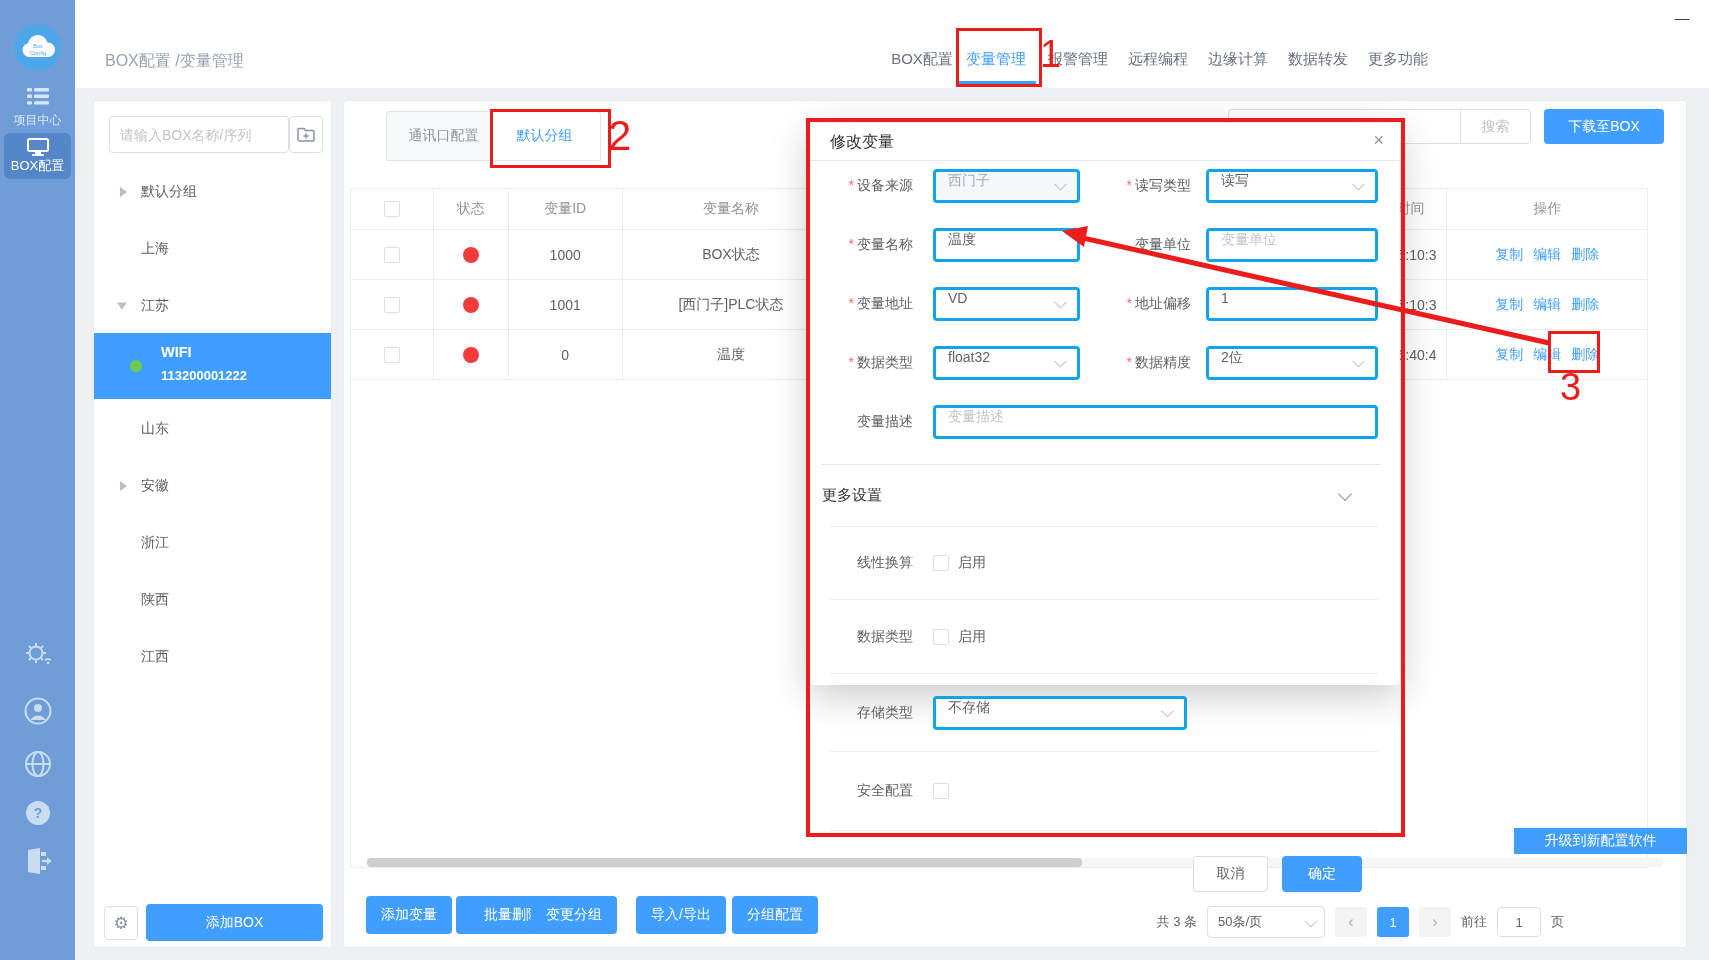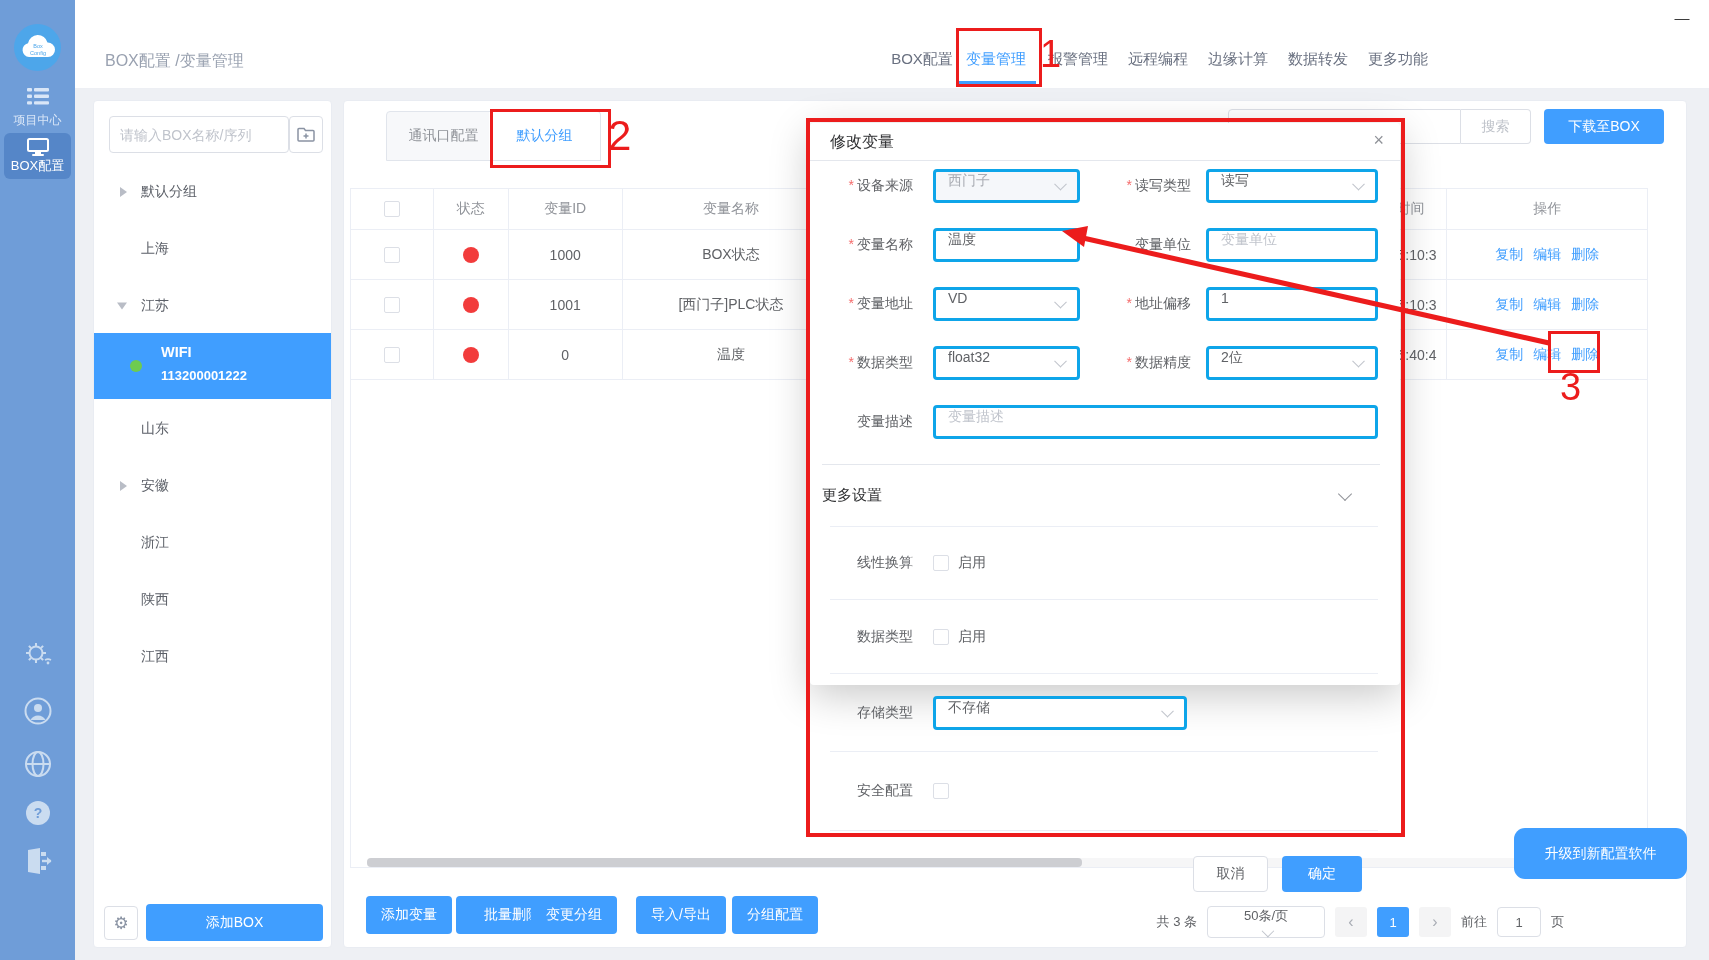--- a/index.html
+++ b/index.html
@@ -85,28 +85,28 @@
   .dot{width:16px;height:16px;border-radius:50%;background:#F23C3C;}
   .link{color:var(--accent);cursor:pointer;margin:0 5px;}
   #hscroll-track{position:absolute;left:23px;top:757px;width:1296px;height:9px;background:#f6f6f7;border-radius:4px;}
   #hscroll-thumb{position:absolute;left:0;top:0;width:715px;height:9px;background:#cdced2;border-radius:4px;cursor:grab;}
 
   
   .act-btn{position:absolute;top:795px;height:38px;background:var(--accent);color:#fff;border:none;border-radius:4px;
            font-size:14px;padding:0 15px;cursor:pointer;font-family:inherit;}
   #pager{position:absolute;right:122px;top:805px;display:flex;align-items:center;gap:10px;font-size:13px;color:#606266;}
   #page-size{display:flex;align-items:center;justify-content:space-between;width:118px;height:32px;box-sizing:border-box;
-             border:1px solid #dcdfe6;border-radius:4px;padding:0 10px;cursor:pointer;color:#606266;flex-direction:column;}
+             border:1px solid #dcdfe6;border-radius:4px;padding:0 10px;cursor:pointer;color:#606266;}
   .pg-btn{width:32px;height:30px;background:#f4f4f5;border-radius:3px;display:flex;align-items:center;justify-content:center;
           color:#a9adb5;font-size:16px;cursor:pointer;}
   #pg-current{width:32px;height:30px;background:var(--accent);border-radius:3px;display:flex;align-items:center;
               justify-content:center;color:#fff;cursor:pointer;}
   #goto-input{width:44px;height:30px;box-sizing:border-box;border:1px solid #dcdfe6;border-radius:4px;text-align:center;
               font-size:13px;color:#606266;outline:none;font-family:inherit;}
-  #upgrade-btn{left:1514px;top:828px;width:173px;height:51px;background:var(--accent);color:#fff;border:none;border-radius:11px;
+  #upgrade-btn{left:1514px;top:828px;width:173px;height:26px;background:var(--accent);color:#fff;border:none;border-radius:0;
                font-size:14px;cursor:pointer;z-index:5;font-family:inherit;}
 
   
   #modal{left:810px;top:123px;width:590px;height:562px;background:#fff;border-radius:4px;z-index:40;
          box-shadow:0 10px 40px rgba(0,0,0,.22);}
   #modal-title-row{position:relative;height:37px;border-bottom:1px solid #e4e7ed;}
   #modal-title{position:absolute;left:20px;top:9px;font-size:16px;color:#303133;}
   #modal-close{position:absolute;right:16px;top:7px;font-size:18px;color:#909399;cursor:pointer;}
   .m-body{padding:8px 22px 0 20px;}
   .f-row{display:flex;align-items:center;margin-bottom:25px;}

